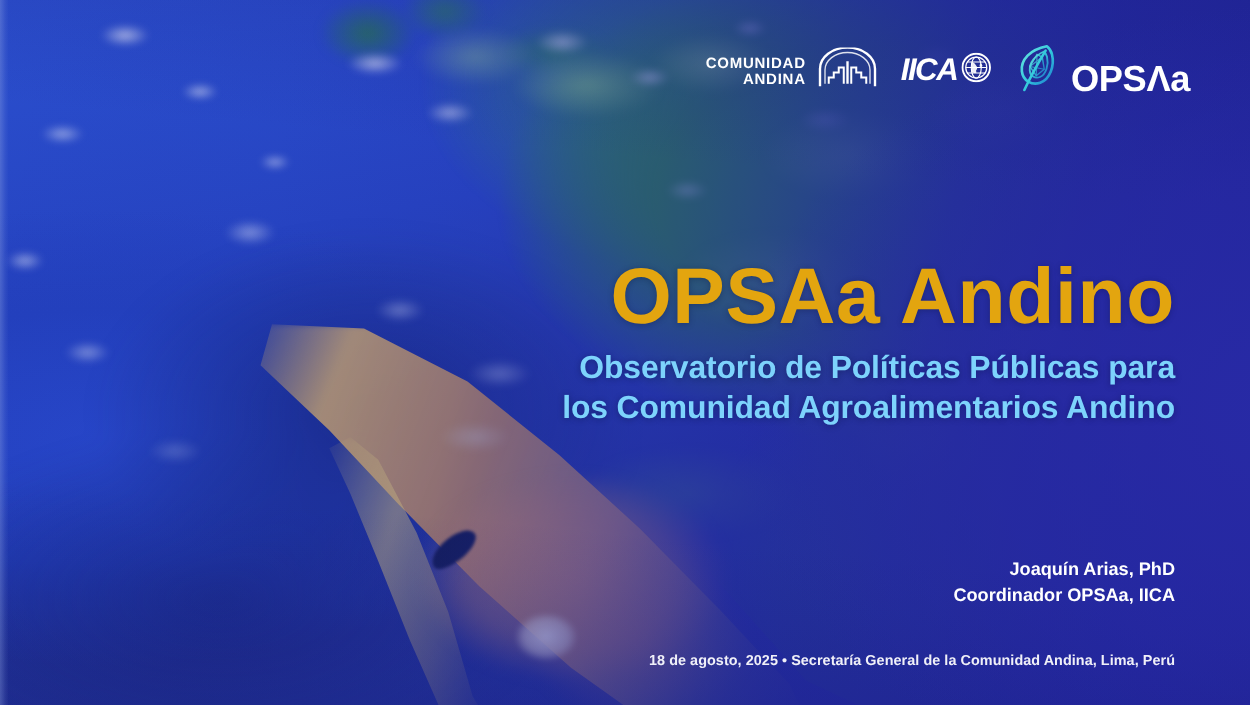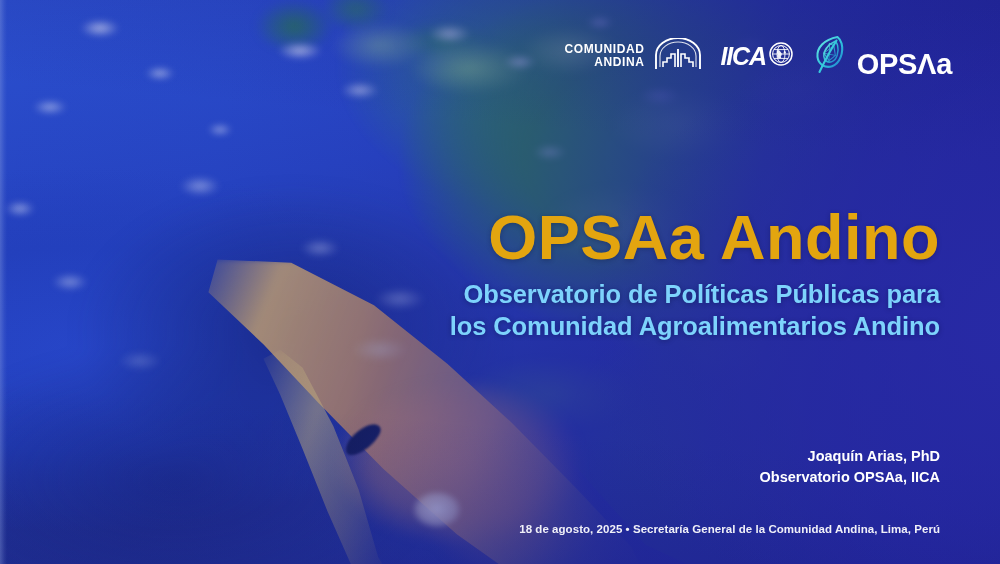--- a/index.html
+++ b/index.html
@@ -419,19 +419,19 @@
     <div class="title-block">
       <h1 class="main-title">OPSAa Andino</h1>
       <p class="subtitle">
         <span>Observatorio de Políticas Públicas para</span><br>
         <span>los Comunidad Agroalimentarios Andino</span>
       </p>
     </div>
 
     <div class="author-block">
       <div>Joaquín Arias, PhD</div>
-      <div>Observatorio OPSAa, IICA</div>
+      <div>Coordinador OPSAa, IICA</div>
     </div>
 
     <div class="footer-line">18 de agosto, 2025 • Secretaría General de la Comunidad Andina, Lima, Perú</div>
 
   </div>
 </div>
 
 </body></html>

